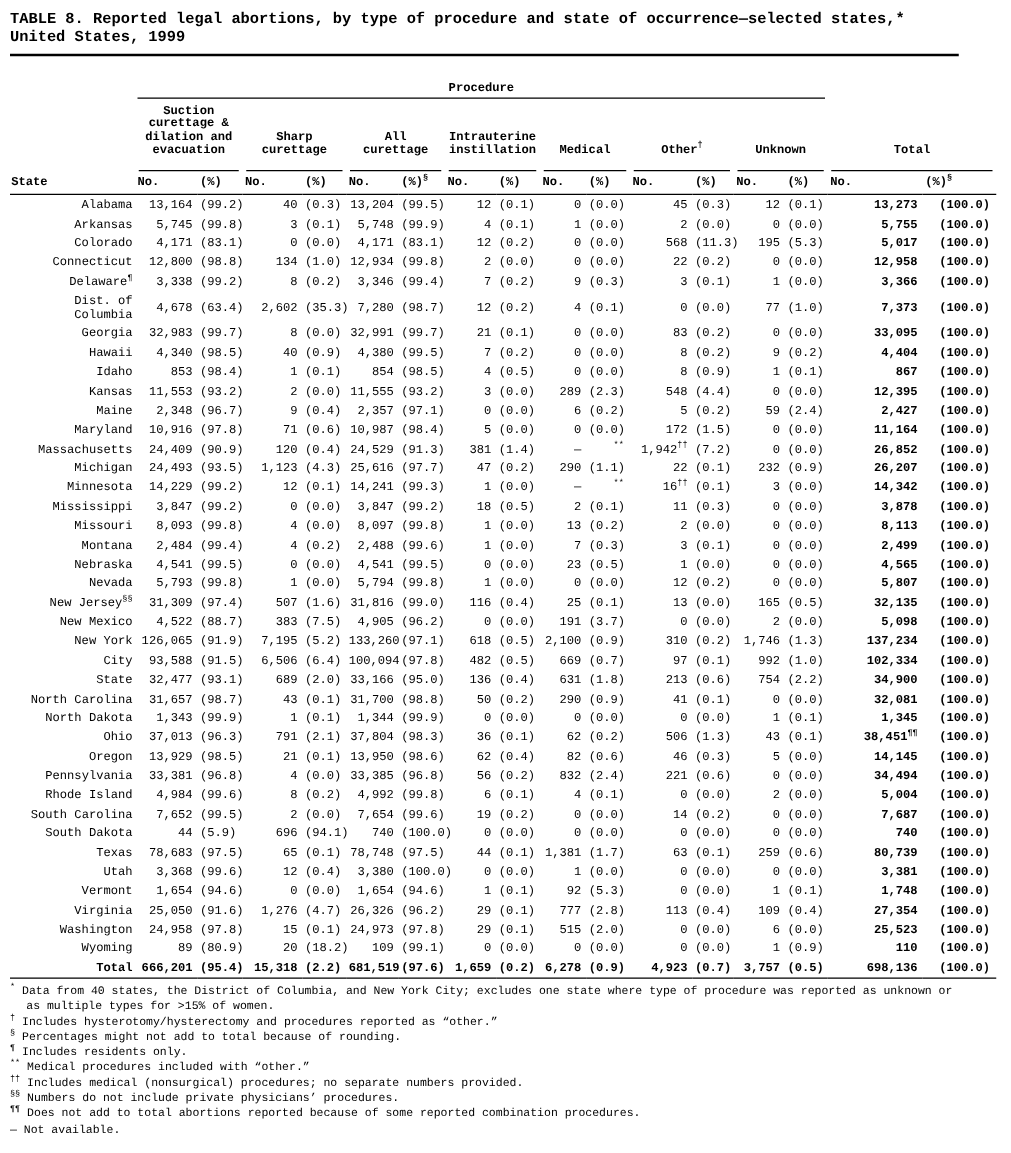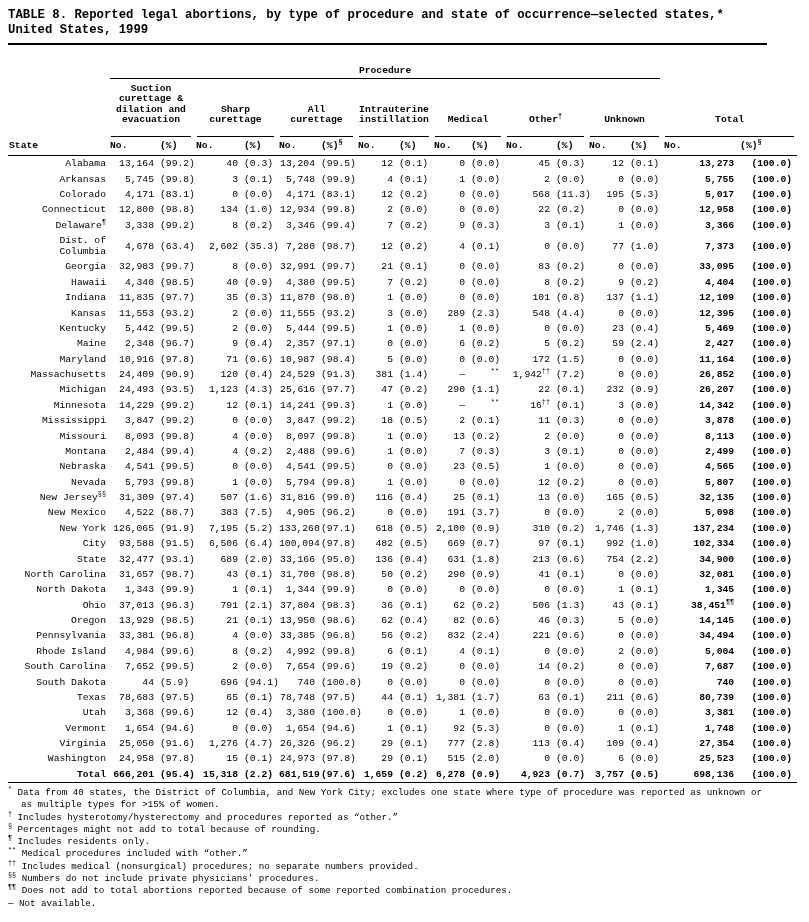--- a/index.html
+++ b/index.html
@@ -269,74 +269,55 @@
           <td class="num no">0</td>
           <td class="num pct">(0.0)</td>
           <td class="num no">8</td>
           <td class="num pct">(0.2)</td>
           <td class="num no">9</td>
           <td class="num pct">(0.2)</td>
           <td class="num no tot">4,404</td>
           <td class="num pct tot">(100.0)</td>
         </tr>
         <tr class="data-row">
-          <td class="state">Indiana</td>
-          <td class="num no">11,835</td>
-          <td class="num pct">(97.7)</td>
-          <td class="num no">35</td>
-          <td class="num pct">(0.3)</td>
-          <td class="num no">11,870</td>
-          <td class="num pct">(98.0)</td>
-          <td class="num no">1</td>
-          <td class="num pct">(0.0)</td>
-          <td class="num no">0</td>
-          <td class="num pct">(0.0)</td>
-          <td class="num no">101</td>
-          <td class="num pct">(0.8)</td>
-          <td class="num no">137</td>
-          <td class="num pct">(1.1)</td>
-          <td class="num no tot">12,109</td>
+          <td class="state">Idaho</td>
+          <td class="num no">853</td>
+          <td class="num pct">(98.4)</td>
+          <td class="num no">1</td>
+          <td class="num pct">(0.1)</td>
+          <td class="num no">854</td>
+          <td class="num pct">(98.5)</td>
+          <td class="num no">4</td>
+          <td class="num pct">(0.5)</td>
+          <td class="num no">0</td>
+          <td class="num pct">(0.0)</td>
+          <td class="num no">8</td>
+          <td class="num pct">(0.9)</td>
+          <td class="num no">1</td>
+          <td class="num pct">(0.1)</td>
+          <td class="num no tot">867</td>
           <td class="num pct tot">(100.0)</td>
         </tr>
         <tr class="data-row">
           <td class="state">Kansas</td>
           <td class="num no">11,553</td>
           <td class="num pct">(93.2)</td>
           <td class="num no">2</td>
           <td class="num pct">(0.0)</td>
           <td class="num no">11,555</td>
           <td class="num pct">(93.2)</td>
           <td class="num no">3</td>
           <td class="num pct">(0.0)</td>
           <td class="num no">289</td>
           <td class="num pct">(2.3)</td>
           <td class="num no">548</td>
           <td class="num pct">(4.4)</td>
           <td class="num no">0</td>
           <td class="num pct">(0.0)</td>
           <td class="num no tot">12,395</td>
-          <td class="num pct tot">(100.0)</td>
-        </tr>
-        <tr class="data-row">
-          <td class="state">Kentucky</td>
-          <td class="num no">5,442</td>
-          <td class="num pct">(99.5)</td>
-          <td class="num no">2</td>
-          <td class="num pct">(0.0)</td>
-          <td class="num no">5,444</td>
-          <td class="num pct">(99.5)</td>
-          <td class="num no">1</td>
-          <td class="num pct">(0.0)</td>
-          <td class="num no">1</td>
-          <td class="num pct">(0.0)</td>
-          <td class="num no">0</td>
-          <td class="num pct">(0.0)</td>
-          <td class="num no">23</td>
-          <td class="num pct">(0.4)</td>
-          <td class="num no tot">5,469</td>
           <td class="num pct tot">(100.0)</td>
         </tr>
         <tr class="data-row">
           <td class="state">Maine</td>
           <td class="num no">2,348</td>
           <td class="num pct">(96.7)</td>
           <td class="num no">9</td>
           <td class="num pct">(0.4)</td>
           <td class="num no">2,357</td>
           <td class="num pct">(97.1)</td>
@@ -776,21 +757,21 @@
           <td class="num no">65</td>
           <td class="num pct">(0.1)</td>
           <td class="num no">78,748</td>
           <td class="num pct">(97.5)</td>
           <td class="num no">44</td>
           <td class="num pct">(0.1)</td>
           <td class="num no">1,381</td>
           <td class="num pct">(1.7)</td>
           <td class="num no">63</td>
           <td class="num pct">(0.1)</td>
-          <td class="num no">211</td>
+          <td class="num no">259</td>
           <td class="num pct">(0.6)</td>
           <td class="num no tot">80,739</td>
           <td class="num pct tot">(100.0)</td>
         </tr>
         <tr class="data-row">
           <td class="state">Utah</td>
           <td class="num no">3,368</td>
           <td class="num pct">(99.6)</td>
           <td class="num no">12</td>
           <td class="num pct">(0.4)</td>
@@ -855,20 +836,39 @@
           <td class="num pct">(97.8)</td>
           <td class="num no">29</td>
           <td class="num pct">(0.1)</td>
           <td class="num no">515</td>
           <td class="num pct">(2.0)</td>
           <td class="num no">0</td>
           <td class="num pct">(0.0)</td>
           <td class="num no">6</td>
           <td class="num pct">(0.0)</td>
           <td class="num no tot">25,523</td>
+          <td class="num pct tot">(100.0)</td>
+        </tr>
+        <tr class="data-row">
+          <td class="state">Wyoming</td>
+          <td class="num no">89</td>
+          <td class="num pct">(80.9)</td>
+          <td class="num no">20</td>
+          <td class="num pct">(18.2)</td>
+          <td class="num no">109</td>
+          <td class="num pct">(99.1)</td>
+          <td class="num no">0</td>
+          <td class="num pct">(0.0)</td>
+          <td class="num no">0</td>
+          <td class="num pct">(0.0)</td>
+          <td class="num no">0</td>
+          <td class="num pct">(0.0)</td>
+          <td class="num no">1</td>
+          <td class="num pct">(0.9)</td>
+          <td class="num no tot">110</td>
           <td class="num pct tot">(100.0)</td>
         </tr>
         <tr class="total-row">
           <td class="state">Total</td>
           <td class="num no">666,201</td>
           <td class="num pct">(95.4)</td>
           <td class="num no">15,318</td>
           <td class="num pct">(2.2)</td>
           <td class="num no">681,519</td>
           <td class="num pct">(97.6)</td>

